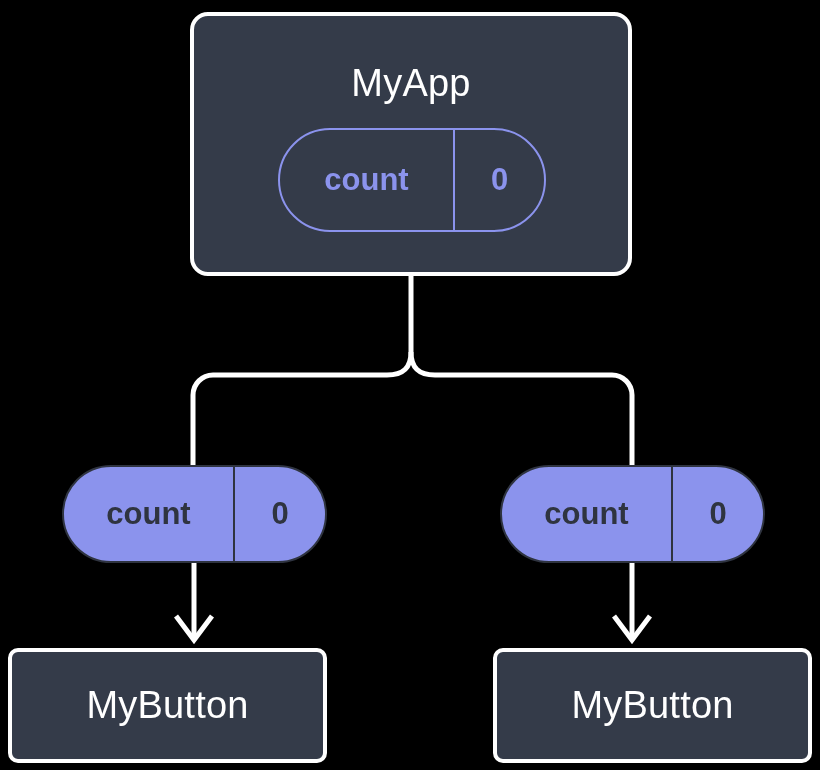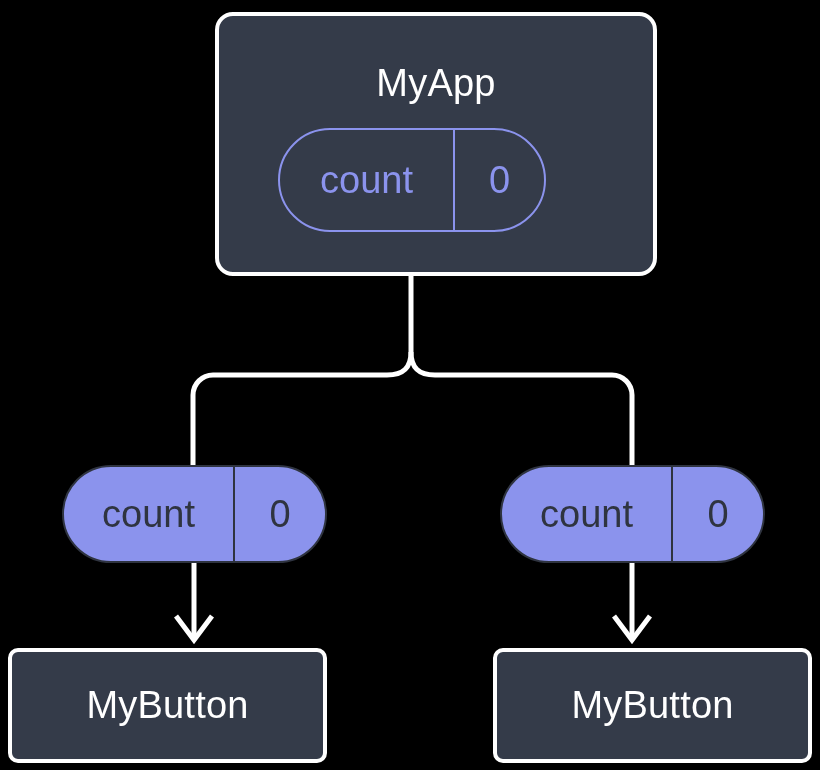--- a/index.html
+++ b/index.html
@@ -56,21 +56,20 @@
     left: 190px;
     top: 12px;
     width: 442px;
     height: 264px;
     border-radius: 18px;
     display: flex;
     flex-direction: column;
     align-items: center;
     justify-content: flex-start;
     padding-top: 46px;
-    margin-left: 25px;
   }
 
   
   .leaf-node {
     display: flex;
     align-items: center;
     justify-content: center;
     border-radius: 10px;
   }
   #leaf-node-left {
@@ -92,22 +91,22 @@
     display: flex;
     align-items: stretch;
     border-radius: 999px;
     overflow: hidden;
     white-space: nowrap;
   }
   .pill-key, .pill-val {
     display: flex;
     align-items: center;
     justify-content: center;
-    font-size: 38px;
-    font-weight: 400;
+    font-size: 31px;
+    font-weight: 700;
     box-sizing: border-box;
   }
 
   
   #root-state-pill {
     position: absolute;
     left: 278px;
     top: 128px;
     width: 268px;
     height: 104px;

